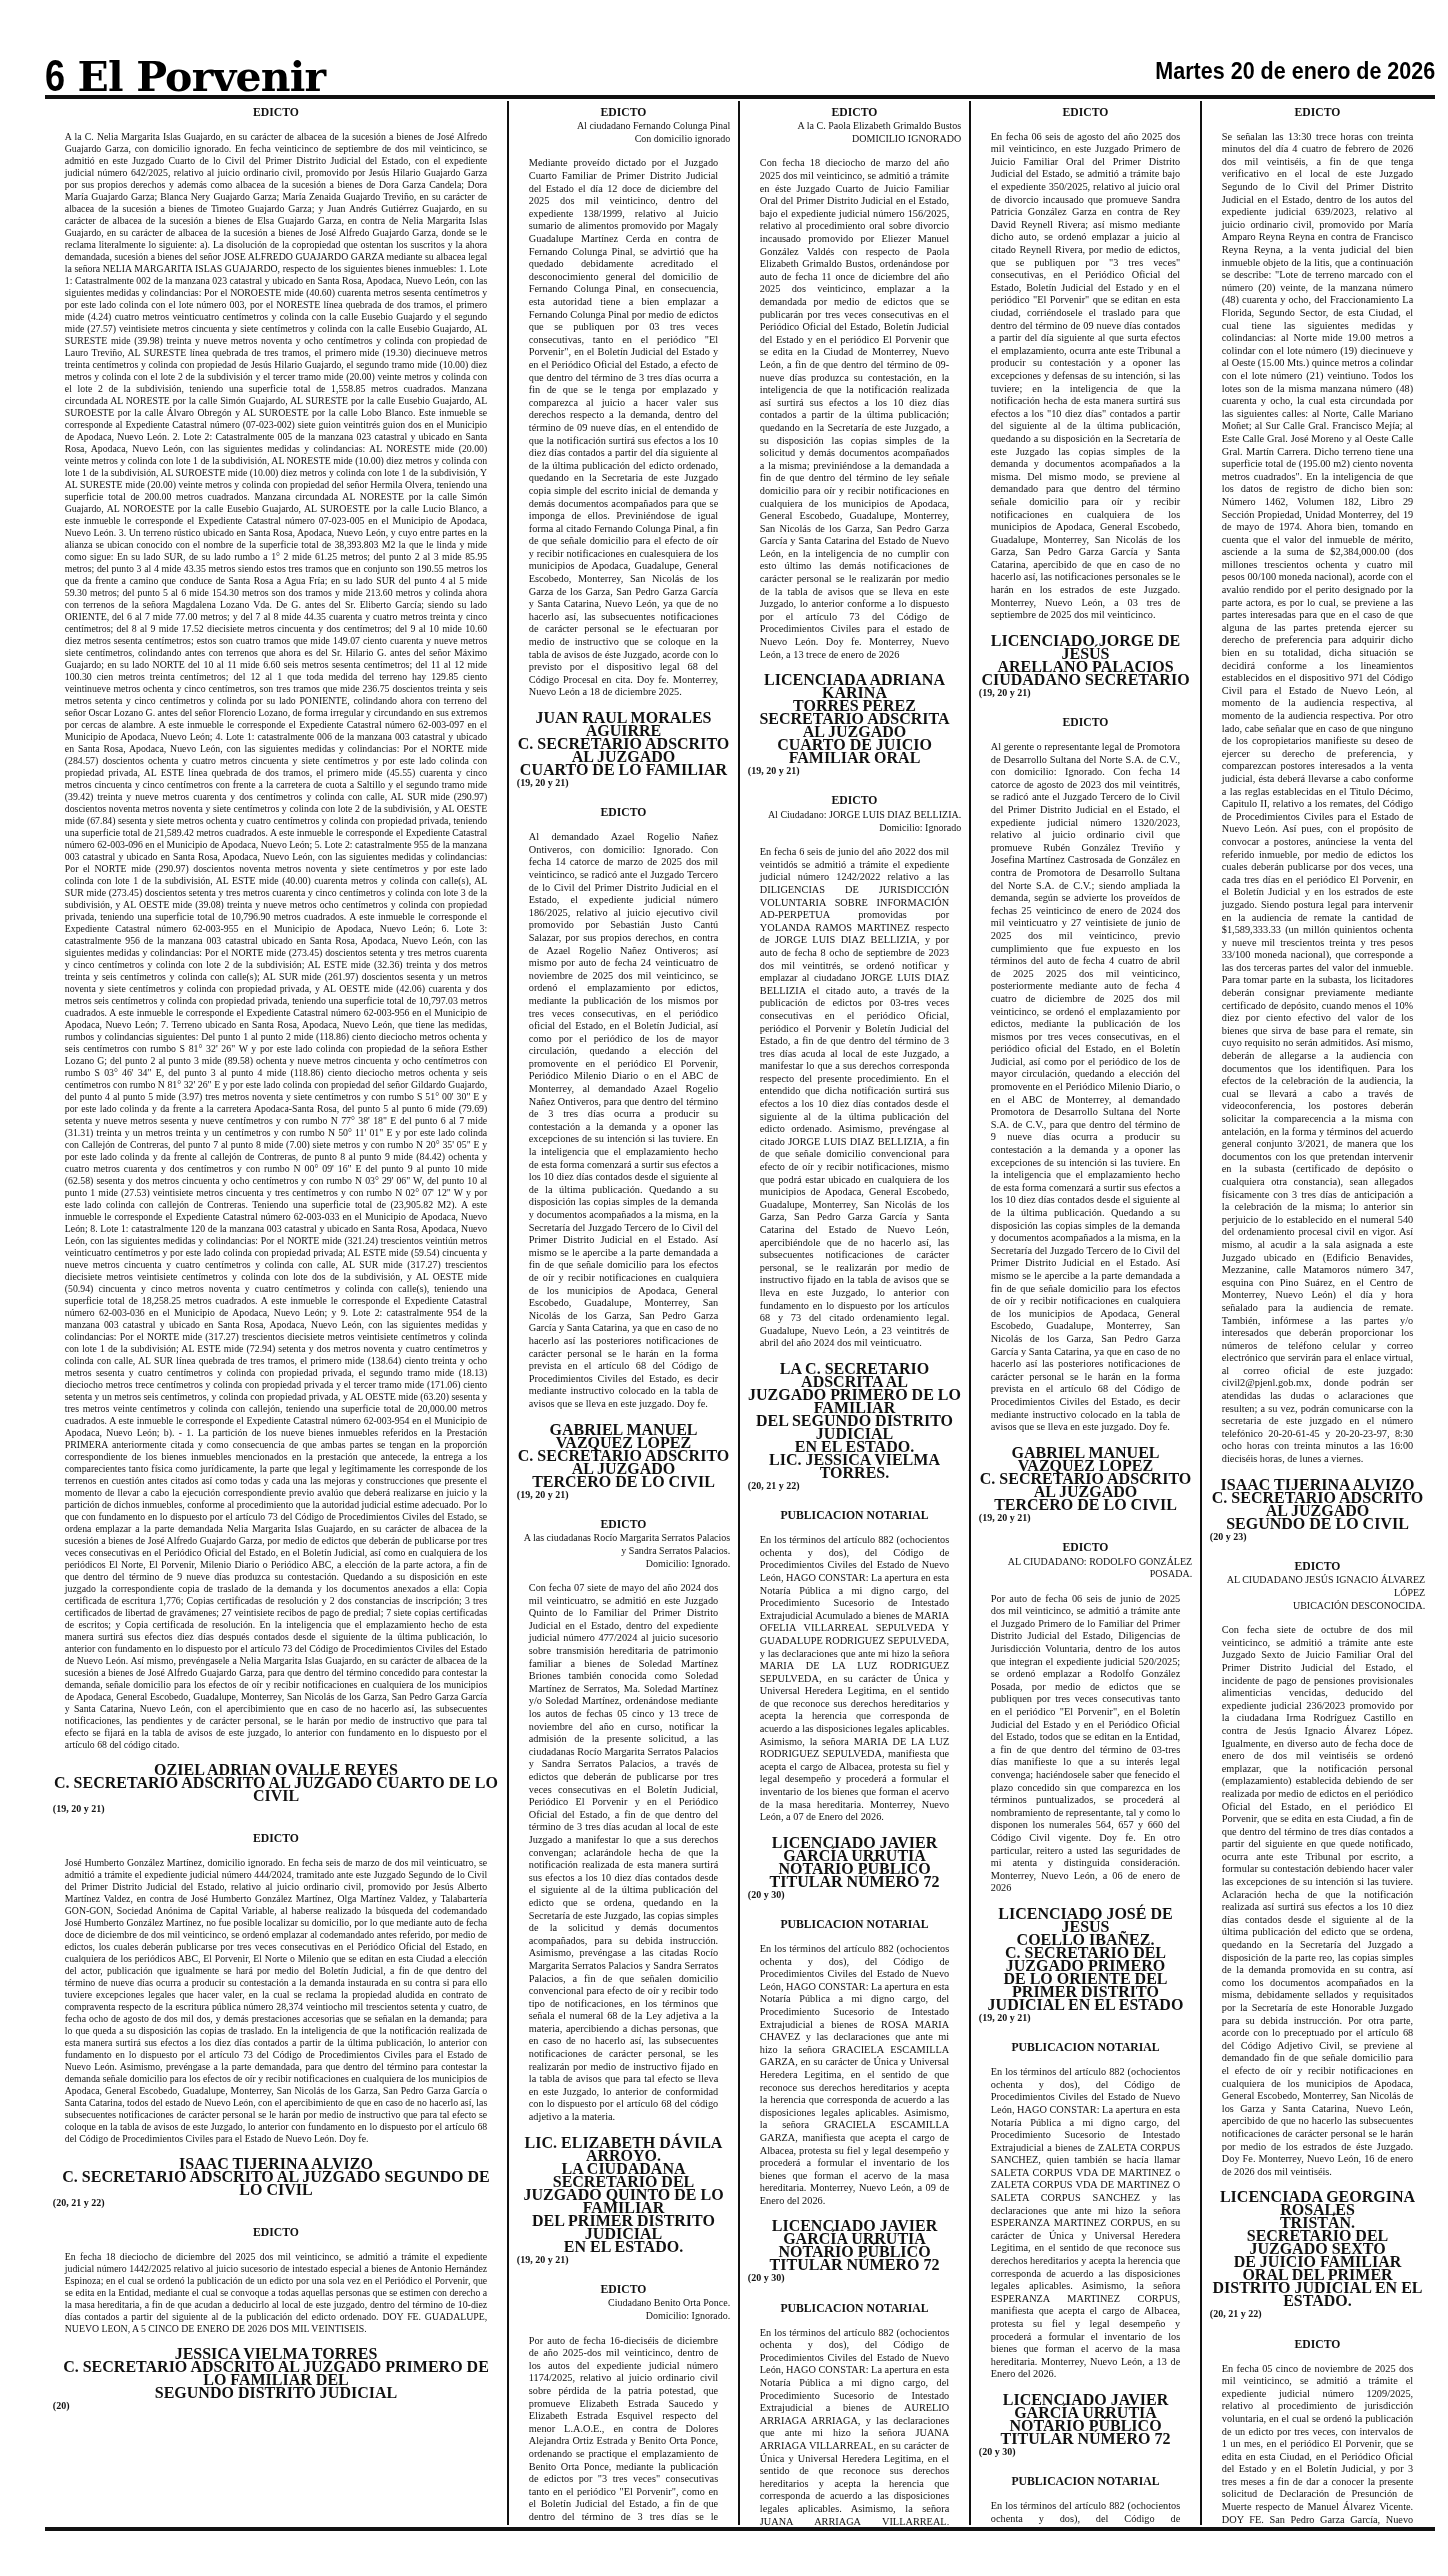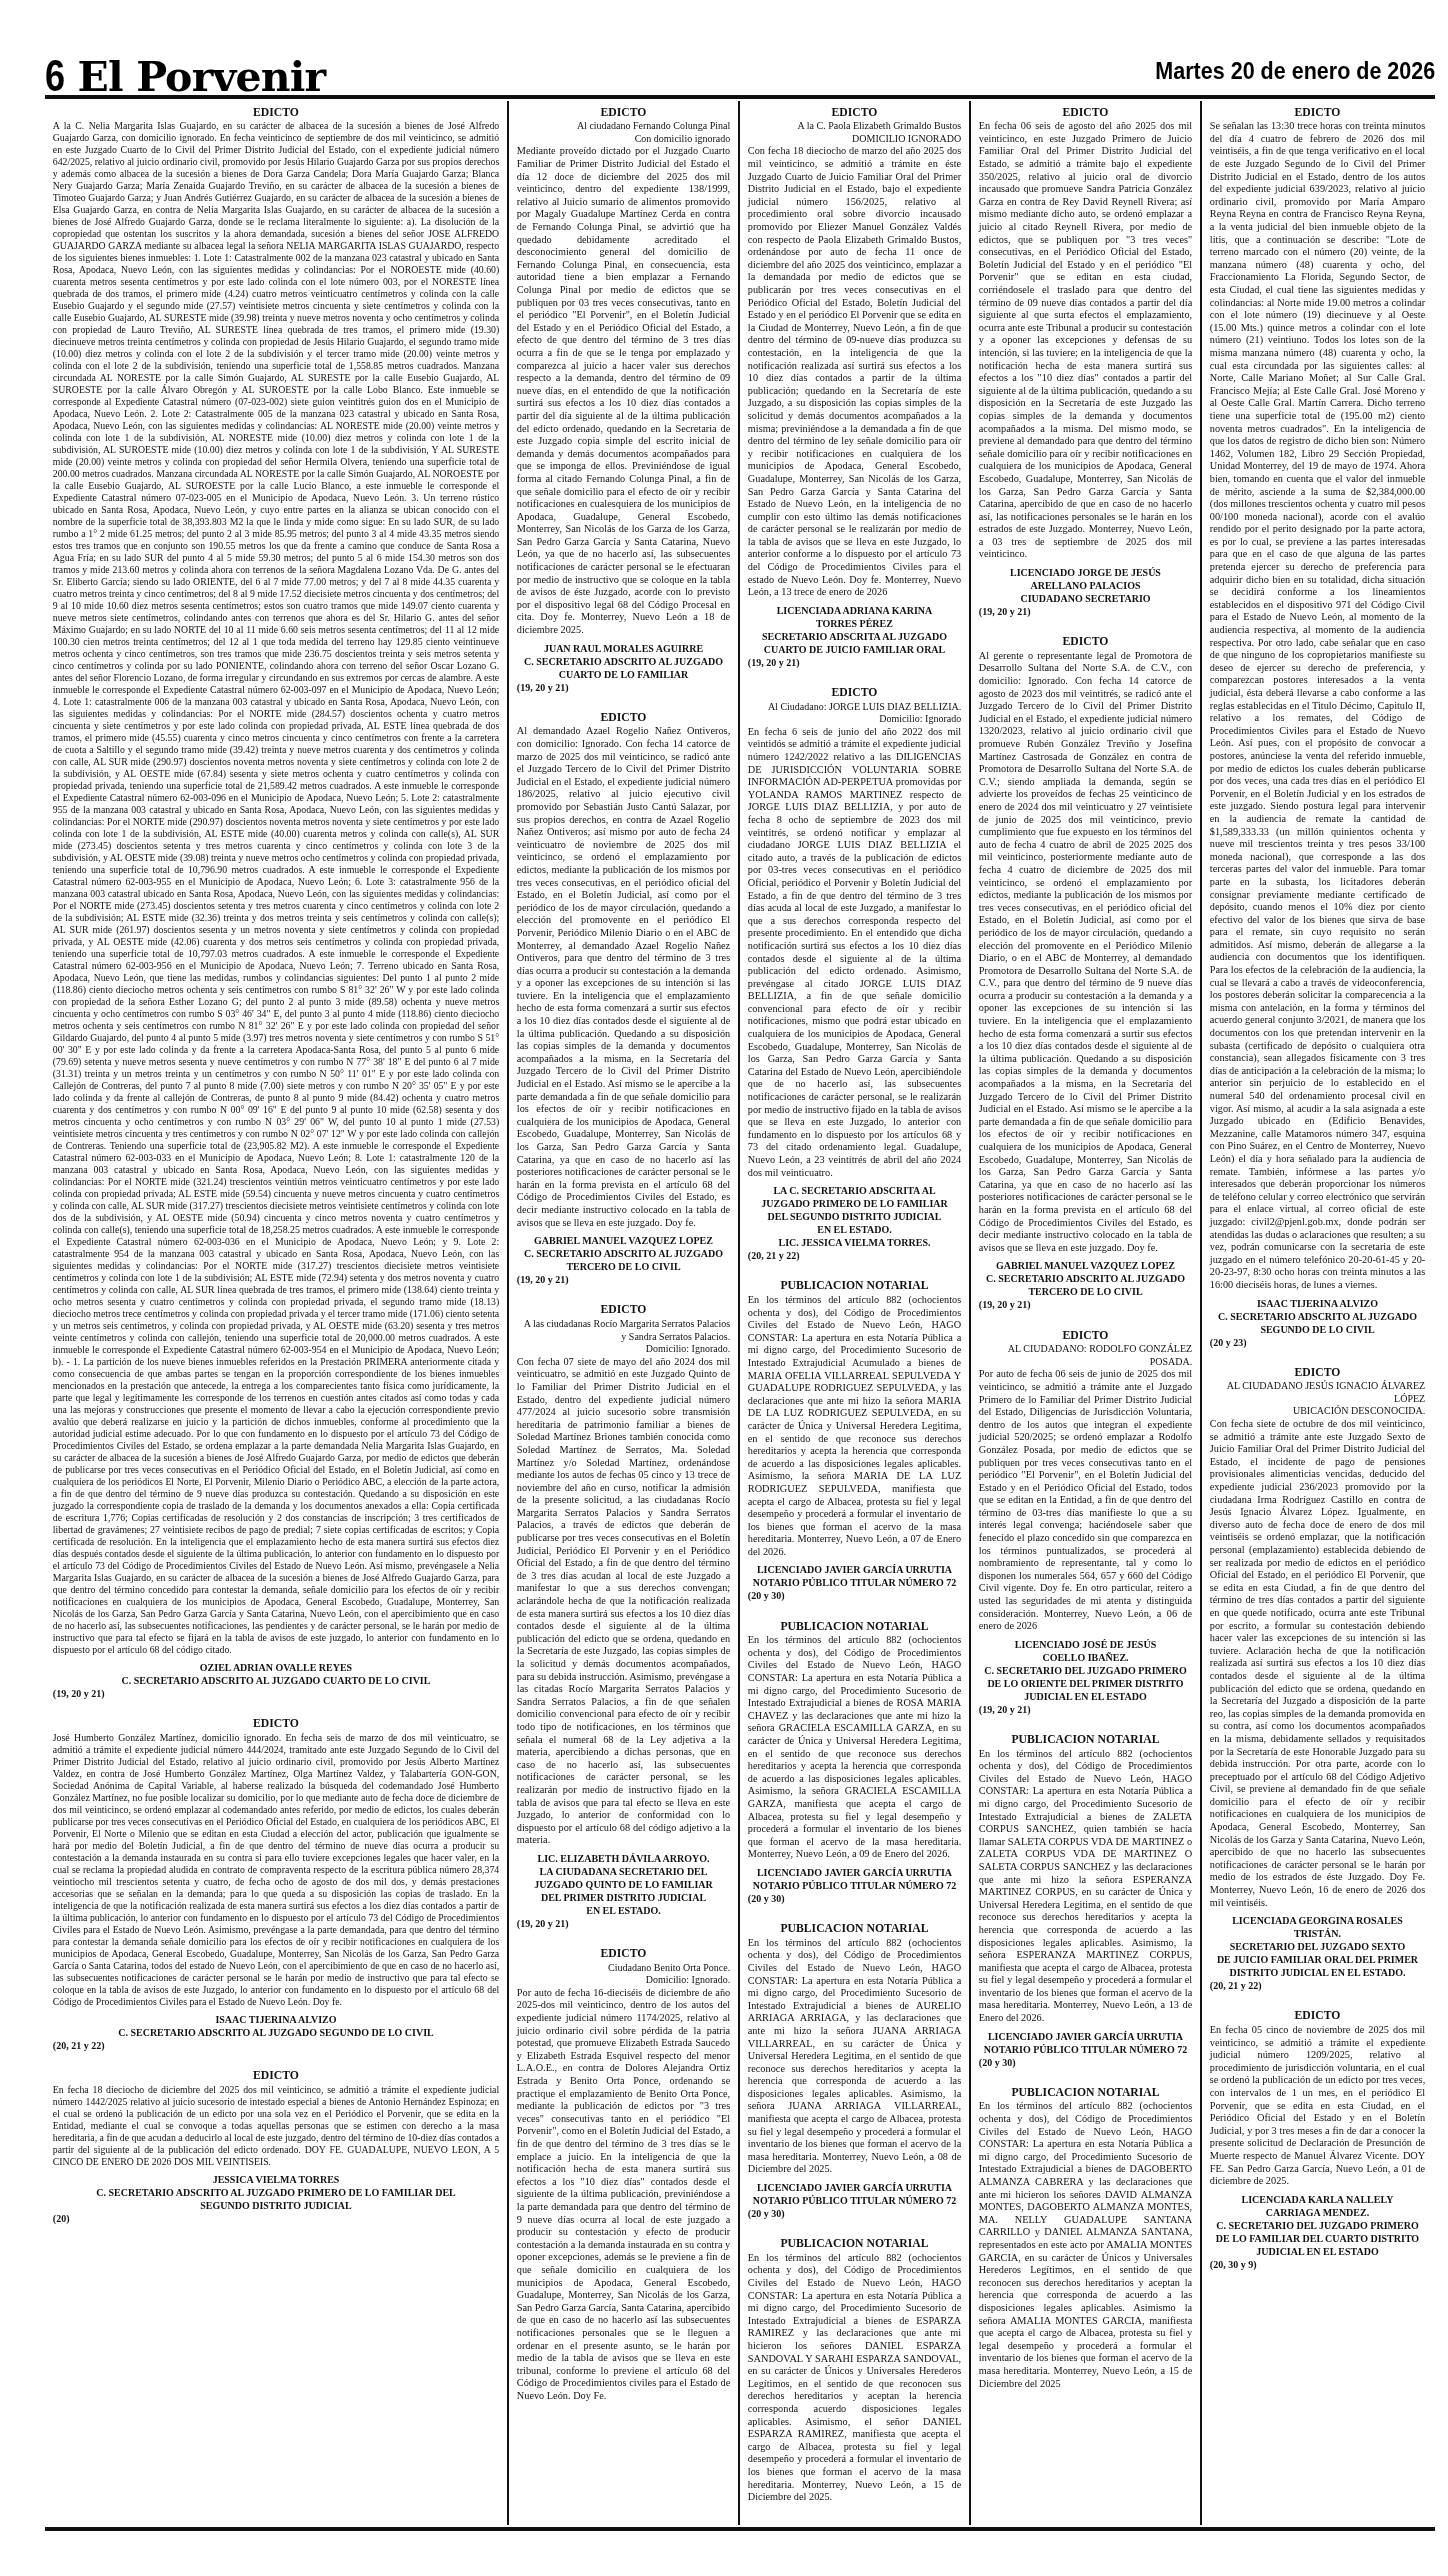--- a/index.html
+++ b/index.html
@@ -18,24 +18,24 @@
   .cols{position:absolute;left:0;top:101px;width:1390px;height:2424px;display:flex;}
   .col{height:100%;box-sizing:border-box;padding:0 7.8px;overflow:hidden;border-right:2.3px solid #111;}
   .col:last-child{border-right:none;}
   .col1{width:464px;}
   .col2{width:231px;}
   .col3{width:231px;}
   .col4{width:231px;}
   .col5{width:231px;}
   .notice{margin:0 0 17px 0;font-family:Liberation Serif, serif;}
   .notice h3{margin:4.7px 0 1.6px 0;text-align:center;font-size:11.7px;font-weight:bold;letter-spacing:0;}
-  .notice p{margin:0;text-align:justify;font-size:10.3px;line-height:12.6px;hyphens:auto;}
+  .notice p{margin:12px;text-align:justify;font-size:10.3px;line-height:12.6px;hyphens:auto;}
   .col1 .notice p{font-size:9.8px;line-height:12px;}
   .notice .line{display:block;text-align:right;font-size:10px;line-height:12.6px;}
-  .sig{text-align:center;font-weight:bold;font-size:10px;line-height:13px;margin-top:5px;}
+  .sig{text-align:center;font-weight:bold;font-size:16px;line-height:13px;margin-top:5px;}
   .sig div{display:block;}
   .dates{font-weight:bold;font-size:10px;line-height:13.2px;}
 </style>
 </head>
 <body>
 
 <div class="page">
   <div class="masthead">
     <div class="brand">
       <span class="pageno">6</span>

